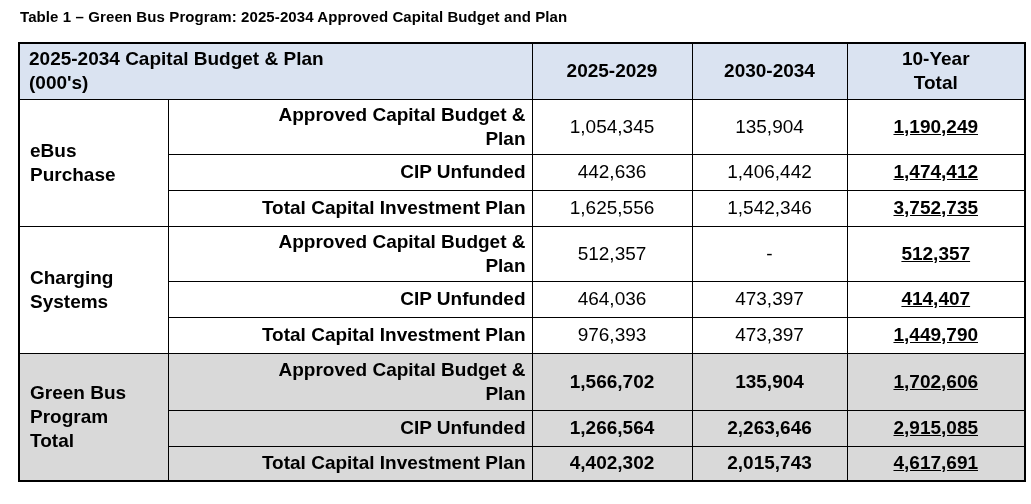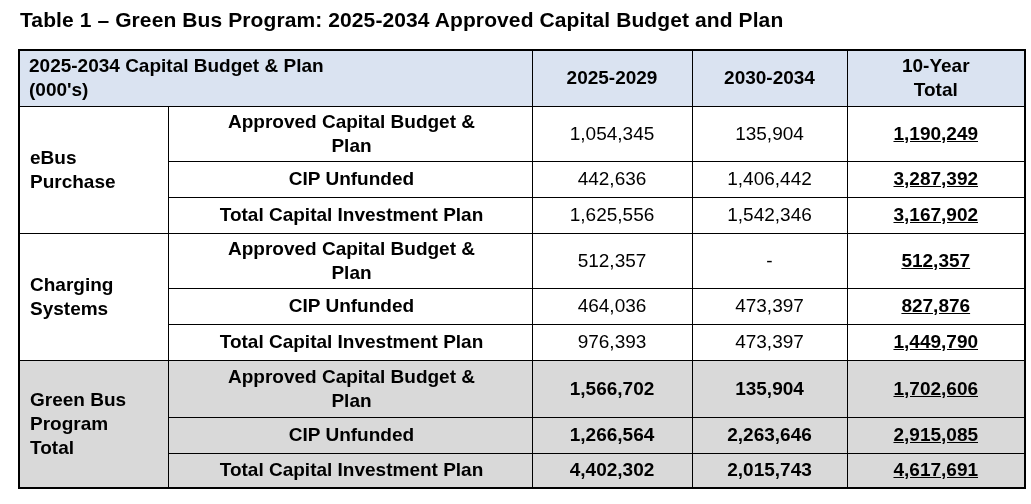--- a/index.html
+++ b/index.html
@@ -6,21 +6,21 @@
     margin: 0;
     padding: 0;
     background: #ffffff;
     width: 1031px;
     height: 504px;
     font-family: "Liberation Sans", sans-serif;
     color: #000;
     overflow: hidden;
   }
   .title {
-    font-size: 21px;
+    font-size: 15px;
     font-weight: bold;
     margin: 8px 0 0 20px;
     letter-spacing: 0.1px;
     white-space: nowrap;
   }
   table.budget {
     border-collapse: collapse;
     margin: 17px 0 0 18px;
     table-layout: fixed;
     border: 2.5px solid var(--border, #000);
@@ -45,21 +45,21 @@
   }
   td.group {
     font-weight: bold;
     text-align: left;
     vertical-align: middle;
     padding: 2px 6px 2px 10px;
     margin-top: 27px;
   }
   td.rowlabel {
     font-weight: bold;
-    text-align: center;
+    text-align: right;
     vertical-align: middle;
     padding: 2px 6px 2px 9px;
   }
   td.num {
     text-align: center;
     vertical-align: middle;
     font-weight: normal;
     padding: 2px 6px;
   }
   td.num.total { font-weight: bold; text-decoration: underline; }
@@ -97,43 +97,43 @@
       <td class="rowlabel pre">Approved Capital Budget &amp;
 Plan</td>
       <td class="num">1,054,345</td>
       <td class="num">135,904</td>
       <td class="num total">1,190,249</td>
     </tr>
     <tr style="height:36px">
       <td class="rowlabel">CIP Unfunded</td>
       <td class="num">442,636</td>
       <td class="num">1,406,442</td>
-      <td class="num total">3,287,392</td>
+      <td class="num total">1,474,412</td>
     </tr>
     <tr style="height:36px">
       <td class="rowlabel">Total Capital Investment Plan</td>
       <td class="num">1,625,556</td>
       <td class="num">1,542,346</td>
-      <td class="num total">3,167,902</td>
+      <td class="num total">3,752,735</td>
     </tr>
 
     <tr style="height:55px">
       <td class="group pre" rowspan="3">Charging
 Systems</td>
       <td class="rowlabel pre">Approved Capital Budget &amp;
 Plan</td>
       <td class="num">512,357</td>
       <td class="num">-</td>
       <td class="num total">512,357</td>
     </tr>
     <tr style="height:36px">
       <td class="rowlabel">CIP Unfunded</td>
       <td class="num">464,036</td>
       <td class="num">473,397</td>
-      <td class="num total">827,876</td>
+      <td class="num total">414,407</td>
     </tr>
     <tr style="height:36px">
       <td class="rowlabel">Total Capital Investment Plan</td>
       <td class="num">976,393</td>
       <td class="num">473,397</td>
       <td class="num total">1,449,790</td>
     </tr>
 
     <tr class="shaded" style="height:57px">
       <td class="group pre" rowspan="3">Green Bus

